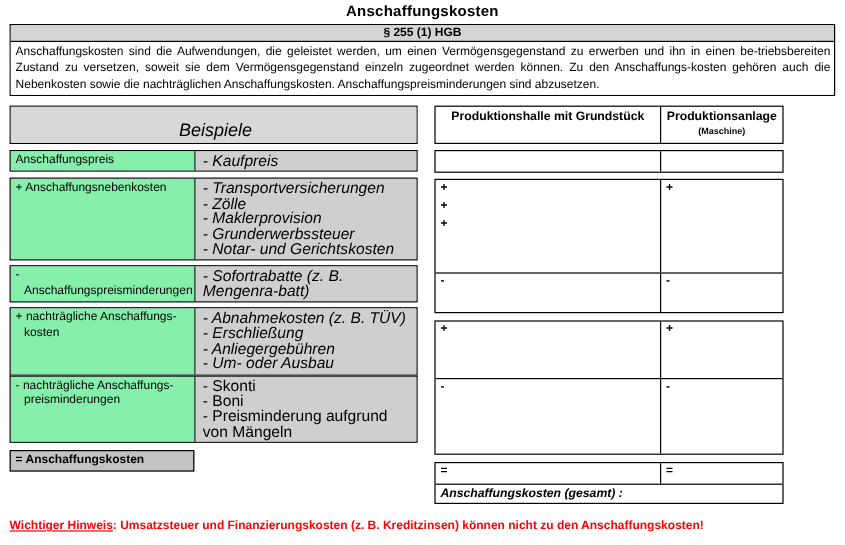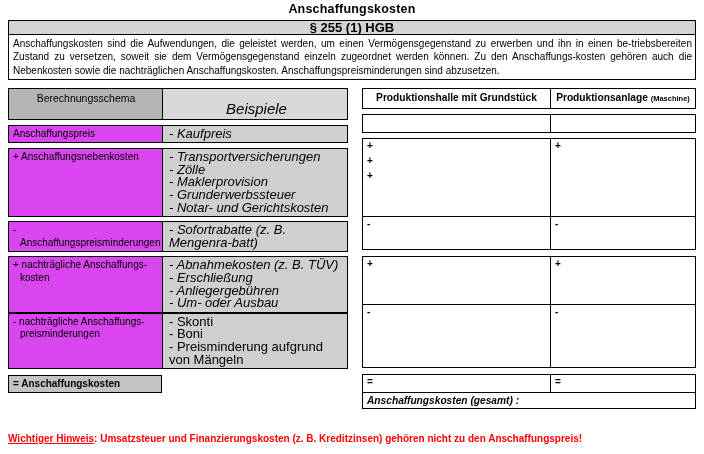--- a/index.html
+++ b/index.html
@@ -29,21 +29,21 @@
 
   
   .law-box {
     margin: 2px 8px 0 8px;
     border: 1px solid #000;
   }
   .law-head {
     background: #d4d4d4;
     border-bottom: 1px solid #000;
     text-align: center;
-    font-size: 13px;
+    font-size: 10px;
     font-weight: bold;
     line-height: 13px;
     height: 13px;
   }
   .law-body {
     padding: 2px 3px 2px 4px;
     font-size: 10px;
     line-height: 13.4px;
     text-align: justify;
     background: #ffffff;
@@ -60,38 +60,38 @@
   .panel-left {
     position: absolute;
     left: 8px;
     top: 0;
     width: 340px;
   }
   .panel-right {
     position: absolute;
     left: 362px;
     top: 0;
-    width: 334px;
+    width: 291px;
   }
 
   
   .lrow {
     display: flex;
     box-sizing: border-box;
     border: 1px solid #000;
     background: #c3c3c3;
   }
   .lrow .c1 {
     width: 154px;
     box-sizing: border-box;
     border-right: 1px solid #000;
     padding: 2px 3px 2px 4px;
     font-size: 10px;
     line-height: 12.6px;
-    background: #d946ef;
+    background: #86efac;
   }
   .lrow .c2 {
     flex: 1;
     box-sizing: border-box;
     padding: 2px 3px 2px 6px;
     font-size: 13px;
     line-height: 12.6px;
     font-style: italic;
     background: #cfcfcf;
   }
@@ -210,21 +210,20 @@
 <div class="law-box">
   <div class="law-head">§ 255 (1) HGB</div>
   <div class="law-body">Anschaffungskosten sind die Aufwendungen, die geleistet werden, um einen Vermögensgegenstand zu erwerben und ihn in einen be-triebsbereiten Zustand zu versetzen, soweit sie dem Vermögensgegenstand einzeln zugeordnet werden können. Zu den Anschaffungs-kosten gehören auch die Nebenkosten sowie die nachträglichen Anschaffungskosten. Anschaffungspreisminderungen sind abzusetzen.</div>
 </div>
 
 <div class="panels">
 
   <div class="panel-left">
 
     <div class="lrow head">
-      <div class="c1">Berechnungsschema</div>
       <div class="c2">Beispiele</div>
     </div>
 
     <div class="gap5"></div>
 
     <div class="lrow">
       <div class="c1">
         <span class="lbl-ind">Anschaffungspreis</span>
       </div>
       <div class="c2">
@@ -383,14 +382,14 @@
         <div class="rcell right">
           <span class="sign-line">=</span>
         </div>
       </div>
       <div class="total-line">Anschaffungskosten (gesamt) :</div>
     </div>
   </div>
 </div>
 
 <div class="footnote">
-  <span class="u">Wichtiger Hinweis</span><span>: Umsatzsteuer und Finanzierungskosten (z. B. Kreditzinsen) gehören nicht zu den Anschaffungspreis!</span>
+  <span class="u">Wichtiger Hinweis</span><span>: Umsatzsteuer und Finanzierungskosten (z. B. Kreditzinsen) können nicht zu den Anschaffungskosten!</span>
 </div>
 
 </body></html>

